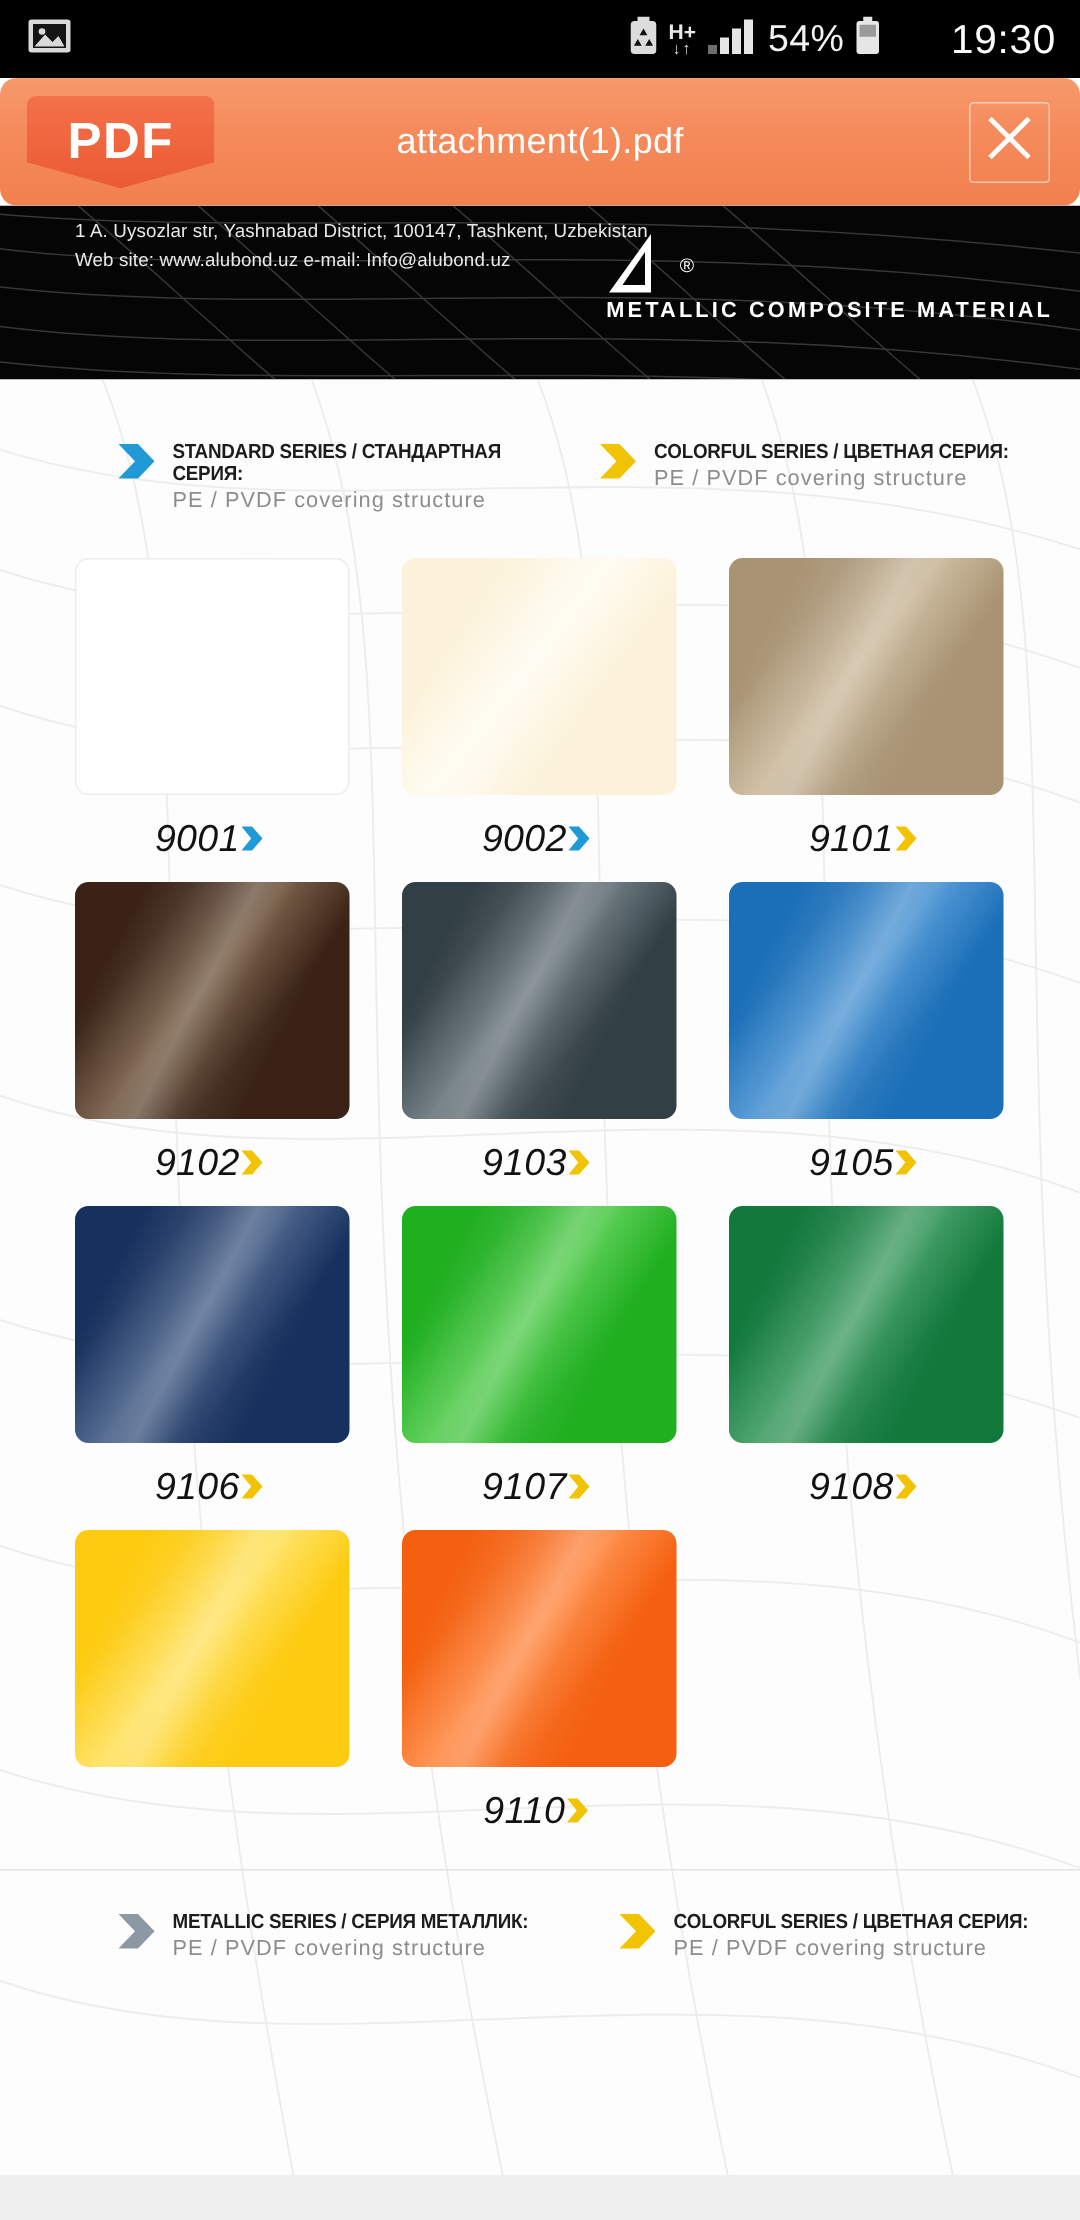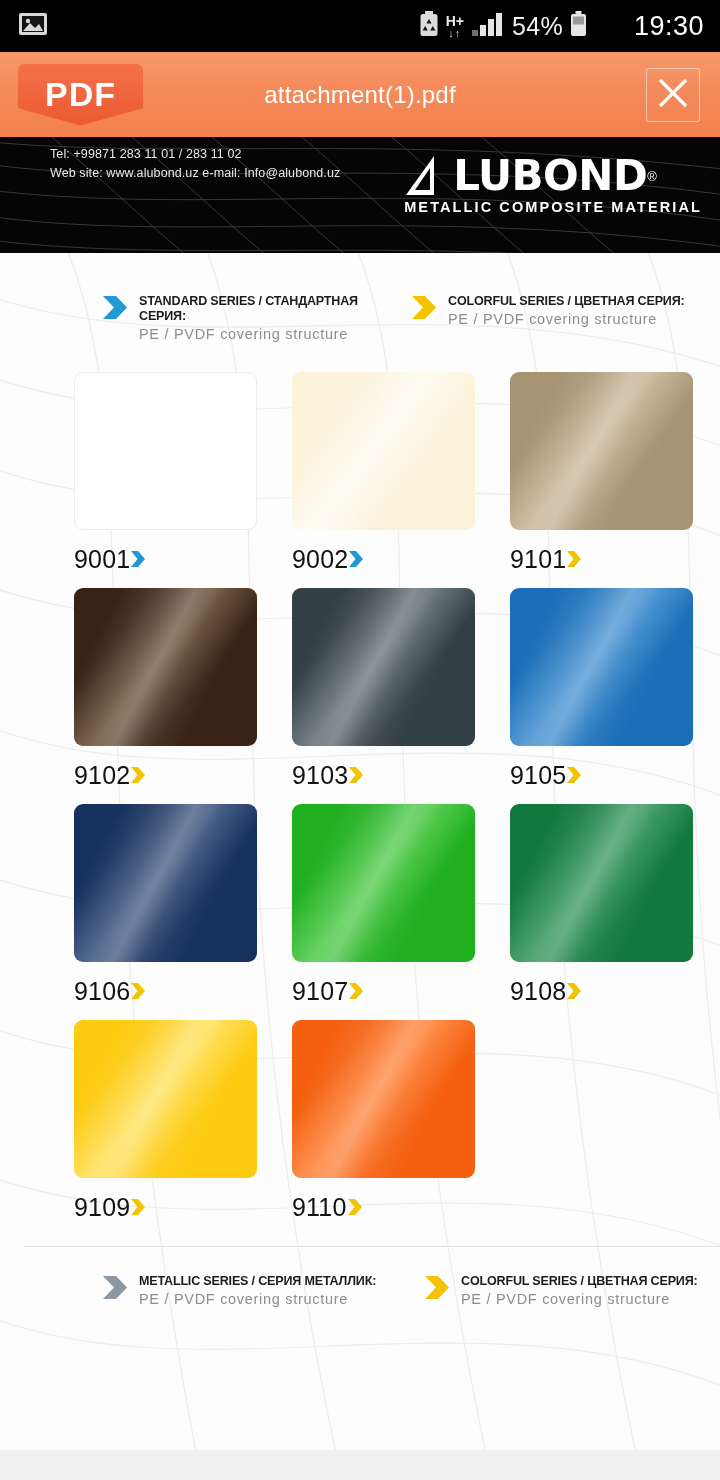--- a/index.html
+++ b/index.html
@@ -22,21 +22,21 @@
   .sb-text{ color:#f2f2f2; font-size:25px; letter-spacing:.3px; }
   .sb-clock{ color:#fff; font-size:27px; letter-spacing:.5px;margin-left:40px; }
   .hplus{ display:flex; flex-direction:column; align-items:center; line-height:1; }
   .hplus .h{ color:#e8e8e8; font-size:14px; font-weight:bold; }
   .hplus .ar{ color:#d8d8d8; font-size:11px; letter-spacing:1px; }
 
   
   .toolbar{
     height:85px; width:720px;
     background:linear-gradient(180deg,#f79a6b 0%,#f58b5c 40%,#f2804f 100%);
-    display:flex; align-items:center; position:relative;
+    display:flex; align-items:center; position:relative;border-radius:11px;
   }
   .pdf-badge{
     margin-left:18px; width:125px; height:62px;
     background:linear-gradient(180deg,#f4714a 0%,#ea5a33 100%);
     color:#fff; font-size:34px; font-weight:bold; letter-spacing:1px;
     display:flex; align-items:center; justify-content:center;
     clip-path:polygon(0 0,100% 0,100% 72%,50% 100%,0 72%);
     border-radius:6px 6px 0 0;
   }
   .doc-title{
@@ -72,21 +72,21 @@
     font-family:"DejaVu Sans", sans-serif;
   }
   .logo-reg{ font-size:13px; vertical-align:super; }
   .logo-sub{
     color:#fff; font-size:14.5px; font-weight:bold; letter-spacing:2.1px;
     margin-top:2px; font-family:"Liberation Sans", sans-serif;
   }
 
   .page-body{
     position:relative; width:720px; height:1197px;
-    background:#fdfdfd; overflow:hidden;padding-left:24px;
+    background:#fdfdfd; overflow:hidden;
   }
   .page-body .bgswirl{ position:absolute; inset:0; z-index:0; }
 
   .band{ position:relative; z-index:2; display:flex; padding:0 0 0 78px; }
   .band.top{ padding-top:40px; }
   .band-col{ width:340px; display:flex; align-items:flex-start; }
   .arrow{ width:26px; height:25px; flex:0 0 26px; margin-right:11px; margin-top:2px; }
   .band-txt .t1{
     font-size:13.5px; font-weight:bold; color:#1c1c1c; letter-spacing:-0.2px;
     font-family:"Liberation Sans", sans-serif; transform:scaleX(.93); transform-origin:left;
@@ -108,22 +108,22 @@
   .swatch .gloss{
     position:absolute; inset:0;
     background:linear-gradient(118deg,
       rgba(255,255,255,0) 18%,
       rgba(255,255,255,.16) 37%,
       rgba(255,255,255,.30) 46%,
       rgba(255,255,255,.10) 56%,
       rgba(255,255,255,0) 72%);
   }
   .cap{
-    display:flex; align-items:center; justify-content:flex-start;
-    width:183px; height:58px;
+    display:flex; align-items:center; justify-content:center;
+    width:183px; height:58px;font-style:italic;
   }
   .cap .code{ font-size:25px; color:#121212; letter-spacing:.2px; }
   .cap .mini{ width:16px; height:18px; margin-right:4px; }
 
   .divider{
     position:relative; z-index:2; width:720px; height:1px;
     background:#e3e3e3; margin-top:10px;
   }
   .band.bottom{ padding-top:26px;gap:26px; }
 
@@ -205,33 +205,32 @@
         <path d="M40 -10 C100 40 140 80 200 130"></path>
         <path d="M120 -10 C180 40 220 80 280 130"></path>
         <path d="M200 -10 C260 40 300 80 360 130"></path>
         <path d="M290 -10 C350 40 390 80 450 130"></path>
         <path d="M380 -10 C440 40 480 80 540 130"></path>
         <path d="M470 -10 C530 40 570 80 630 130"></path>
       </g>
     </svg>
 
     <div class="contact">
-      <div>Tel: +99871 283 11 01 / 283 11 02</div>
+      <div>1 A. Uysozlar str, Yashnabad District, 100147, Tashkent, Uzbekistan</div>
       <div>Web site: www.alubond.uz e-mail: Info@alubond.uz</div>
     </div>
 
     <div class="logo-block">
       <div class="logo-main">
         <span class="logo-mark">
           <svg viewBox="0 0 46 42">
             <path d="M2 40 L30 1 L30 40 Z" fill="#ffffff"></path>
             <path d="M11 35 L26 13 L26 35 Z" fill="#050505"></path>
           </svg>
         </span>
-        <span class="logo-word">LUBOND</span>
         <span class="logo-reg">®</span>
       </div>
       <div class="logo-sub">METALLIC COMPOSITE MATERIAL</div>
     </div>
   </div>
 
   <div class="page-body">
     <svg class="bgswirl" viewBox="0 0 720 1197" preserveAspectRatio="none">
       <g fill="none" stroke="#ececec" stroke-width="1.2">
         <path d="M-20 40 C200 120 460 20 740 120"></path>
@@ -373,26 +372,20 @@
             <span class="code">9108</span>
             <span class="mini"><svg viewBox="0 0 16 18">
                 <path d="M1 1 L8 1 L15 9 L8 17 L1 17 L7.5 9 Z" fill="#f2c300"></path>
               </svg></span>
           </div>
         </div>
         <div class="cell">
           <div class="swatch" style="background: linear-gradient(128deg, rgb(253, 203, 16) 0%, rgb(253, 203, 16) 26%, rgb(255, 223, 82) 46%, rgb(253, 203, 16) 66%, rgb(253, 203, 16) 100%);">
             <div class="gloss"></div>
           </div>
-          <div class="cap">
-            <span class="code">9109</span>
-            <span class="mini"><svg viewBox="0 0 16 18">
-                <path d="M1 1 L8 1 L15 9 L8 17 L1 17 L7.5 9 Z" fill="#f2c300"></path>
-              </svg></span>
-          </div>
         </div>
         <div class="cell">
           <div class="swatch" style="background: linear-gradient(128deg, rgb(244, 96, 15) 0%, rgb(244, 96, 15) 26%, rgb(255, 127, 51) 46%, rgb(244, 96, 15) 66%, rgb(244, 96, 15) 100%);">
             <div class="gloss"></div>
           </div>
           <div class="cap">
             <span class="code">9110</span>
             <span class="mini"><svg viewBox="0 0 16 18">
                 <path d="M1 1 L8 1 L15 9 L8 17 L1 17 L7.5 9 Z" fill="#f2c300"></path>
               </svg></span>

